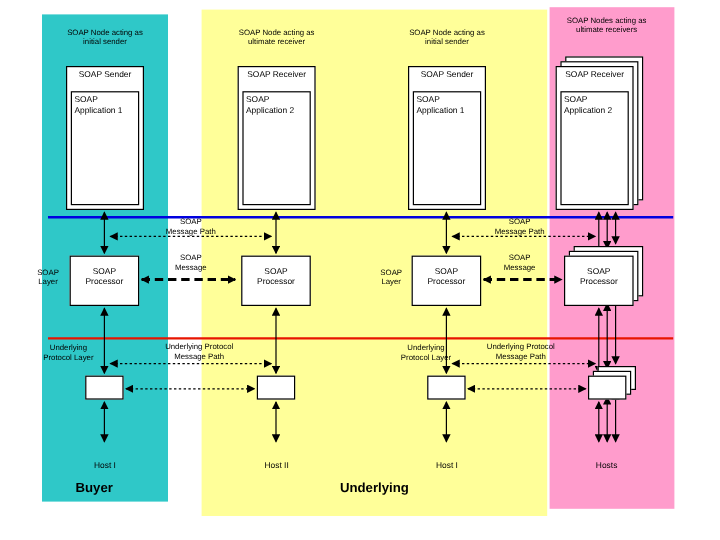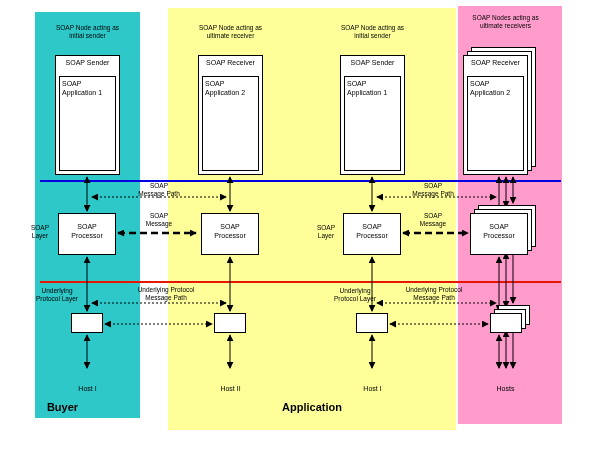--- a/index.html
+++ b/index.html
@@ -158,16 +158,16 @@
 Message Path</div>
   <div class="lbl f6" style="left:124px;top:212px;width:70px">SOAP
 Message</div>
   <div class="lbl f6" style="left:398px;top:212px;width:70px">SOAP
 Message</div>
   <div class="lbl f6" style="left:126px;top:286px;width:80px">Underlying Protocol
 Message Path</div>
   <div class="lbl f6" style="left:394px;top:286px;width:80px">Underlying Protocol
 Message Path</div>
 
-  <div class="region-label" style="left:19px;top:401px;width:87px">Buyer</div>
-  <div class="region-label" style="left:168px;top:401px;width:288px">Application</div>
+  <div class="region-label" style="left:35px;top:401px;width:87px">Buyer</div>
+  <div class="region-label" style="left:168px;top:401px;width:288px">Underlying</div>
 
 </div>
 
 </body></html>

